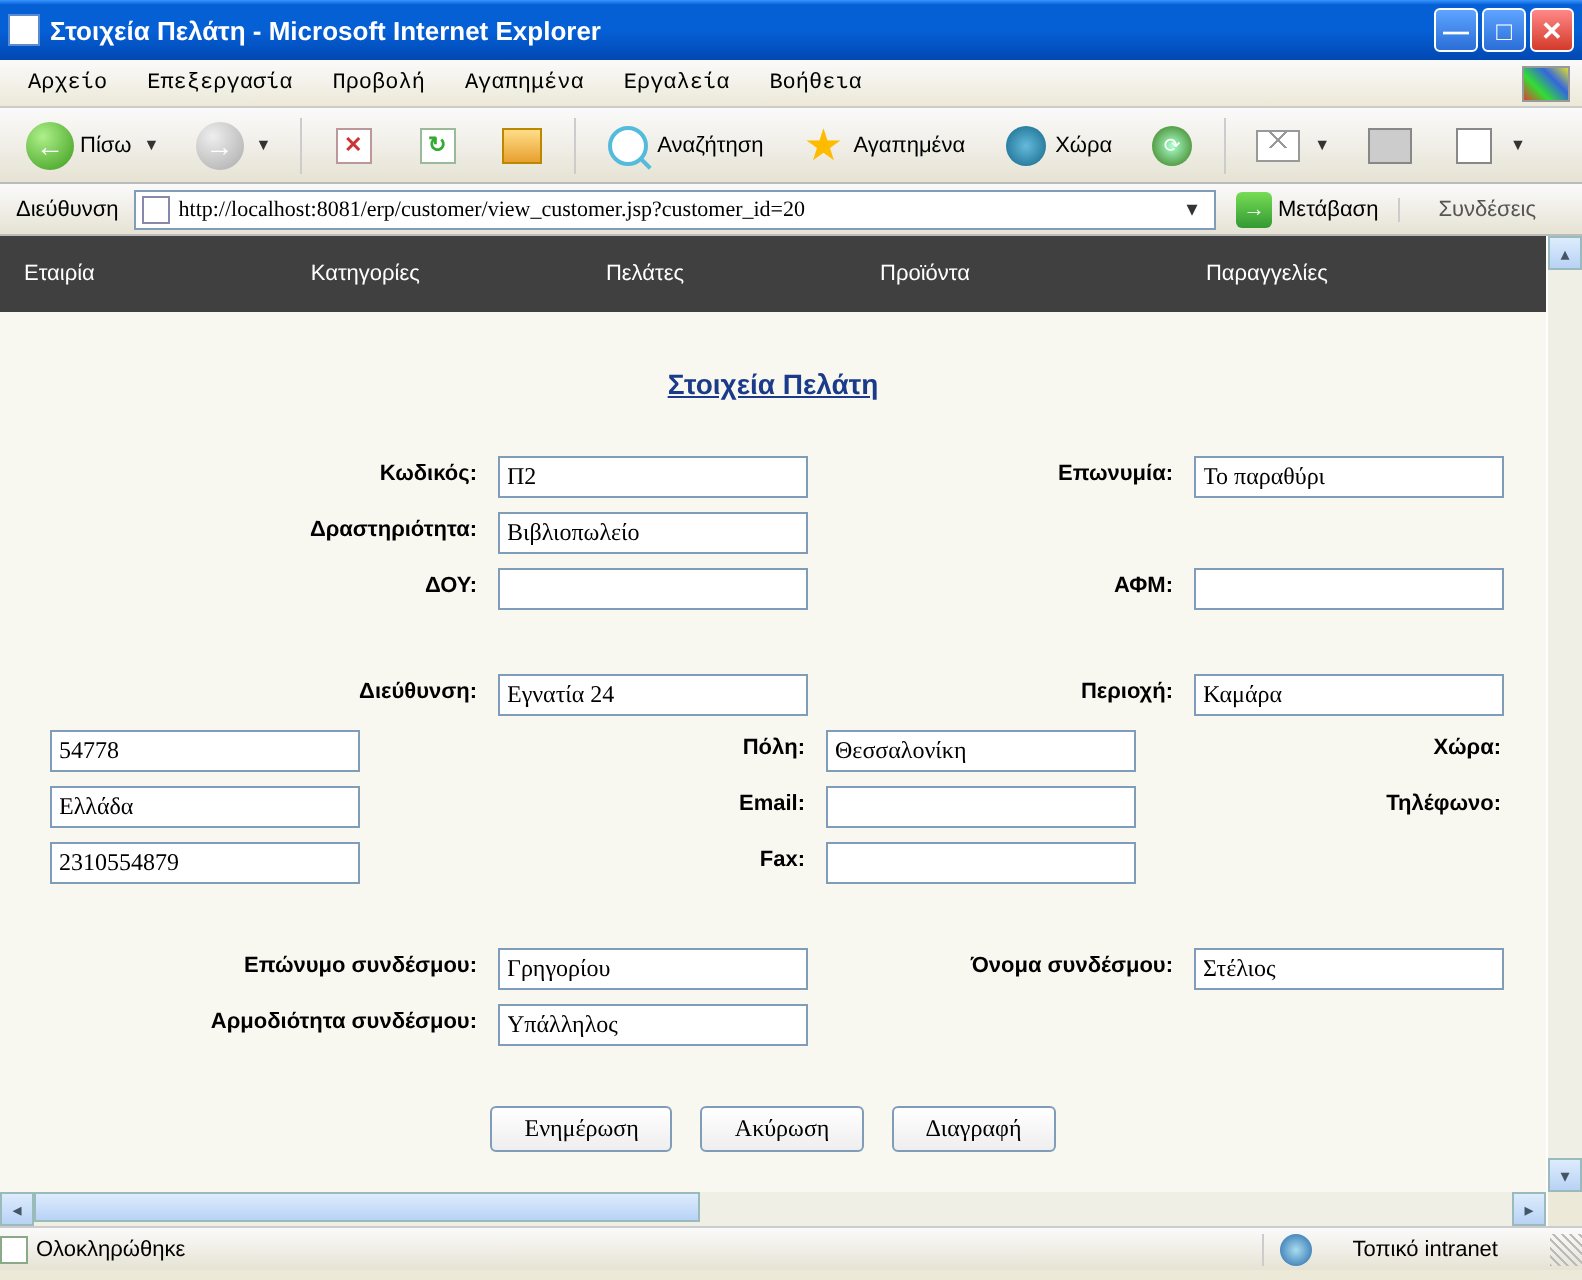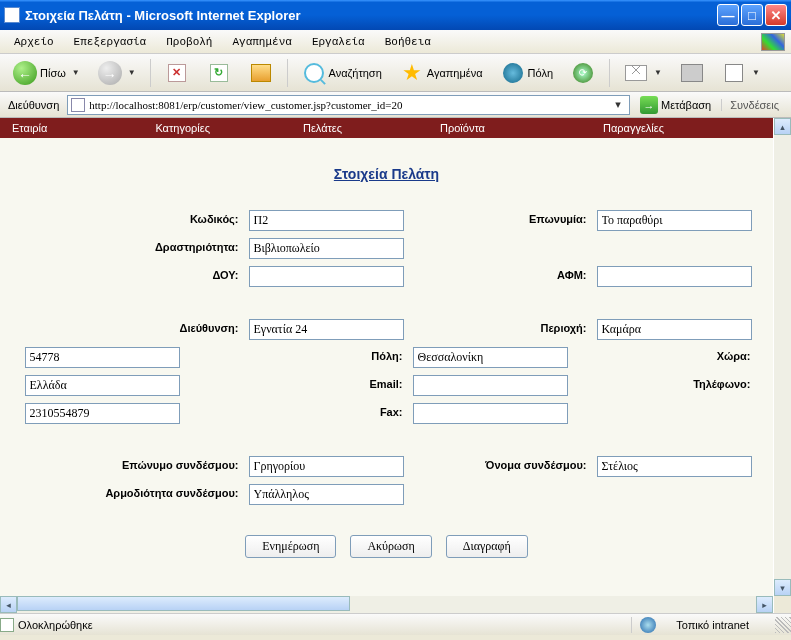--- a/index.html
+++ b/index.html
@@ -101,36 +101,36 @@
   border:1px solid #7f9db9;
   background:#fff;
   display:flex;align-items:center;
   padding:0 3px;
 }
 .addr-input .page-ico { width:14px;height:14px;background:#fff;border:1px solid #88a;margin-right:4px; }
 .addr-input input { border:none;outline:none;flex:1;font-size:11px;font-family:Tahoma; }
 .addr-input .addr-drop { width:16px;text-align:center;cursor:pointer;color:#333; }
 .go-btn { display:flex;align-items:center;gap:3px;padding:0 6px;cursor:pointer; }
 .go-btn .go-ico { width:18px;height:18px;border-radius:3px;background:linear-gradient(#7d5,#393);display:flex;align-items:center;justify-content:center;color:#fff;font-weight:bold; }
-.links-label { padding:0 8px;color:#555;border-left:1px solid #ccc; }
+.links-label { padding:0 19px;color:#555;border-left:1px solid #ccc; }
 .content-area {
   position: relative;
   height: 495px;
   background: #fff;
   overflow: hidden;
 }
 .viewport {
   width: 773px;
   height: 478px;
   overflow: hidden;
   background: #f8f8f0;
 }
 .nav-tabs {
-  height: 20px;
-  background: #7f1d1d;
+  height: 38px;
+  background: #404040;
   display:flex;align-items:center;
   padding:0 8px;
   color:#fff;
 }
 .nav-tabs span { padding:0 4px;cursor:pointer; }
 .page-body { padding: 28px 10px 10px; }
 .page-title {
   text-align:center;
   color:#1a3a8a;
   font-weight:bold;
@@ -260,21 +260,21 @@
   <div class="tb-btn">
     <div class="tb-ico">
         <span class="ico-star">★</span>
       </div>
     <span>Αγαπημένα</span>
   </div>
   <div class="tb-btn">
     <div class="tb-ico">
         <div class="ico-media"></div>
       </div>
-    <span>Πόλη</span>
+    <span>Χώρα</span>
   </div>
   <div class="tb-btn">
       <div class="tb-ico">
         <div class="ico-hist">⟳</div>
       </div>
     </div>
   <div class="tb-sep"></div>
   <div class="tb-btn">
       <div class="tb-ico">
         <div class="ico-mail"></div>

